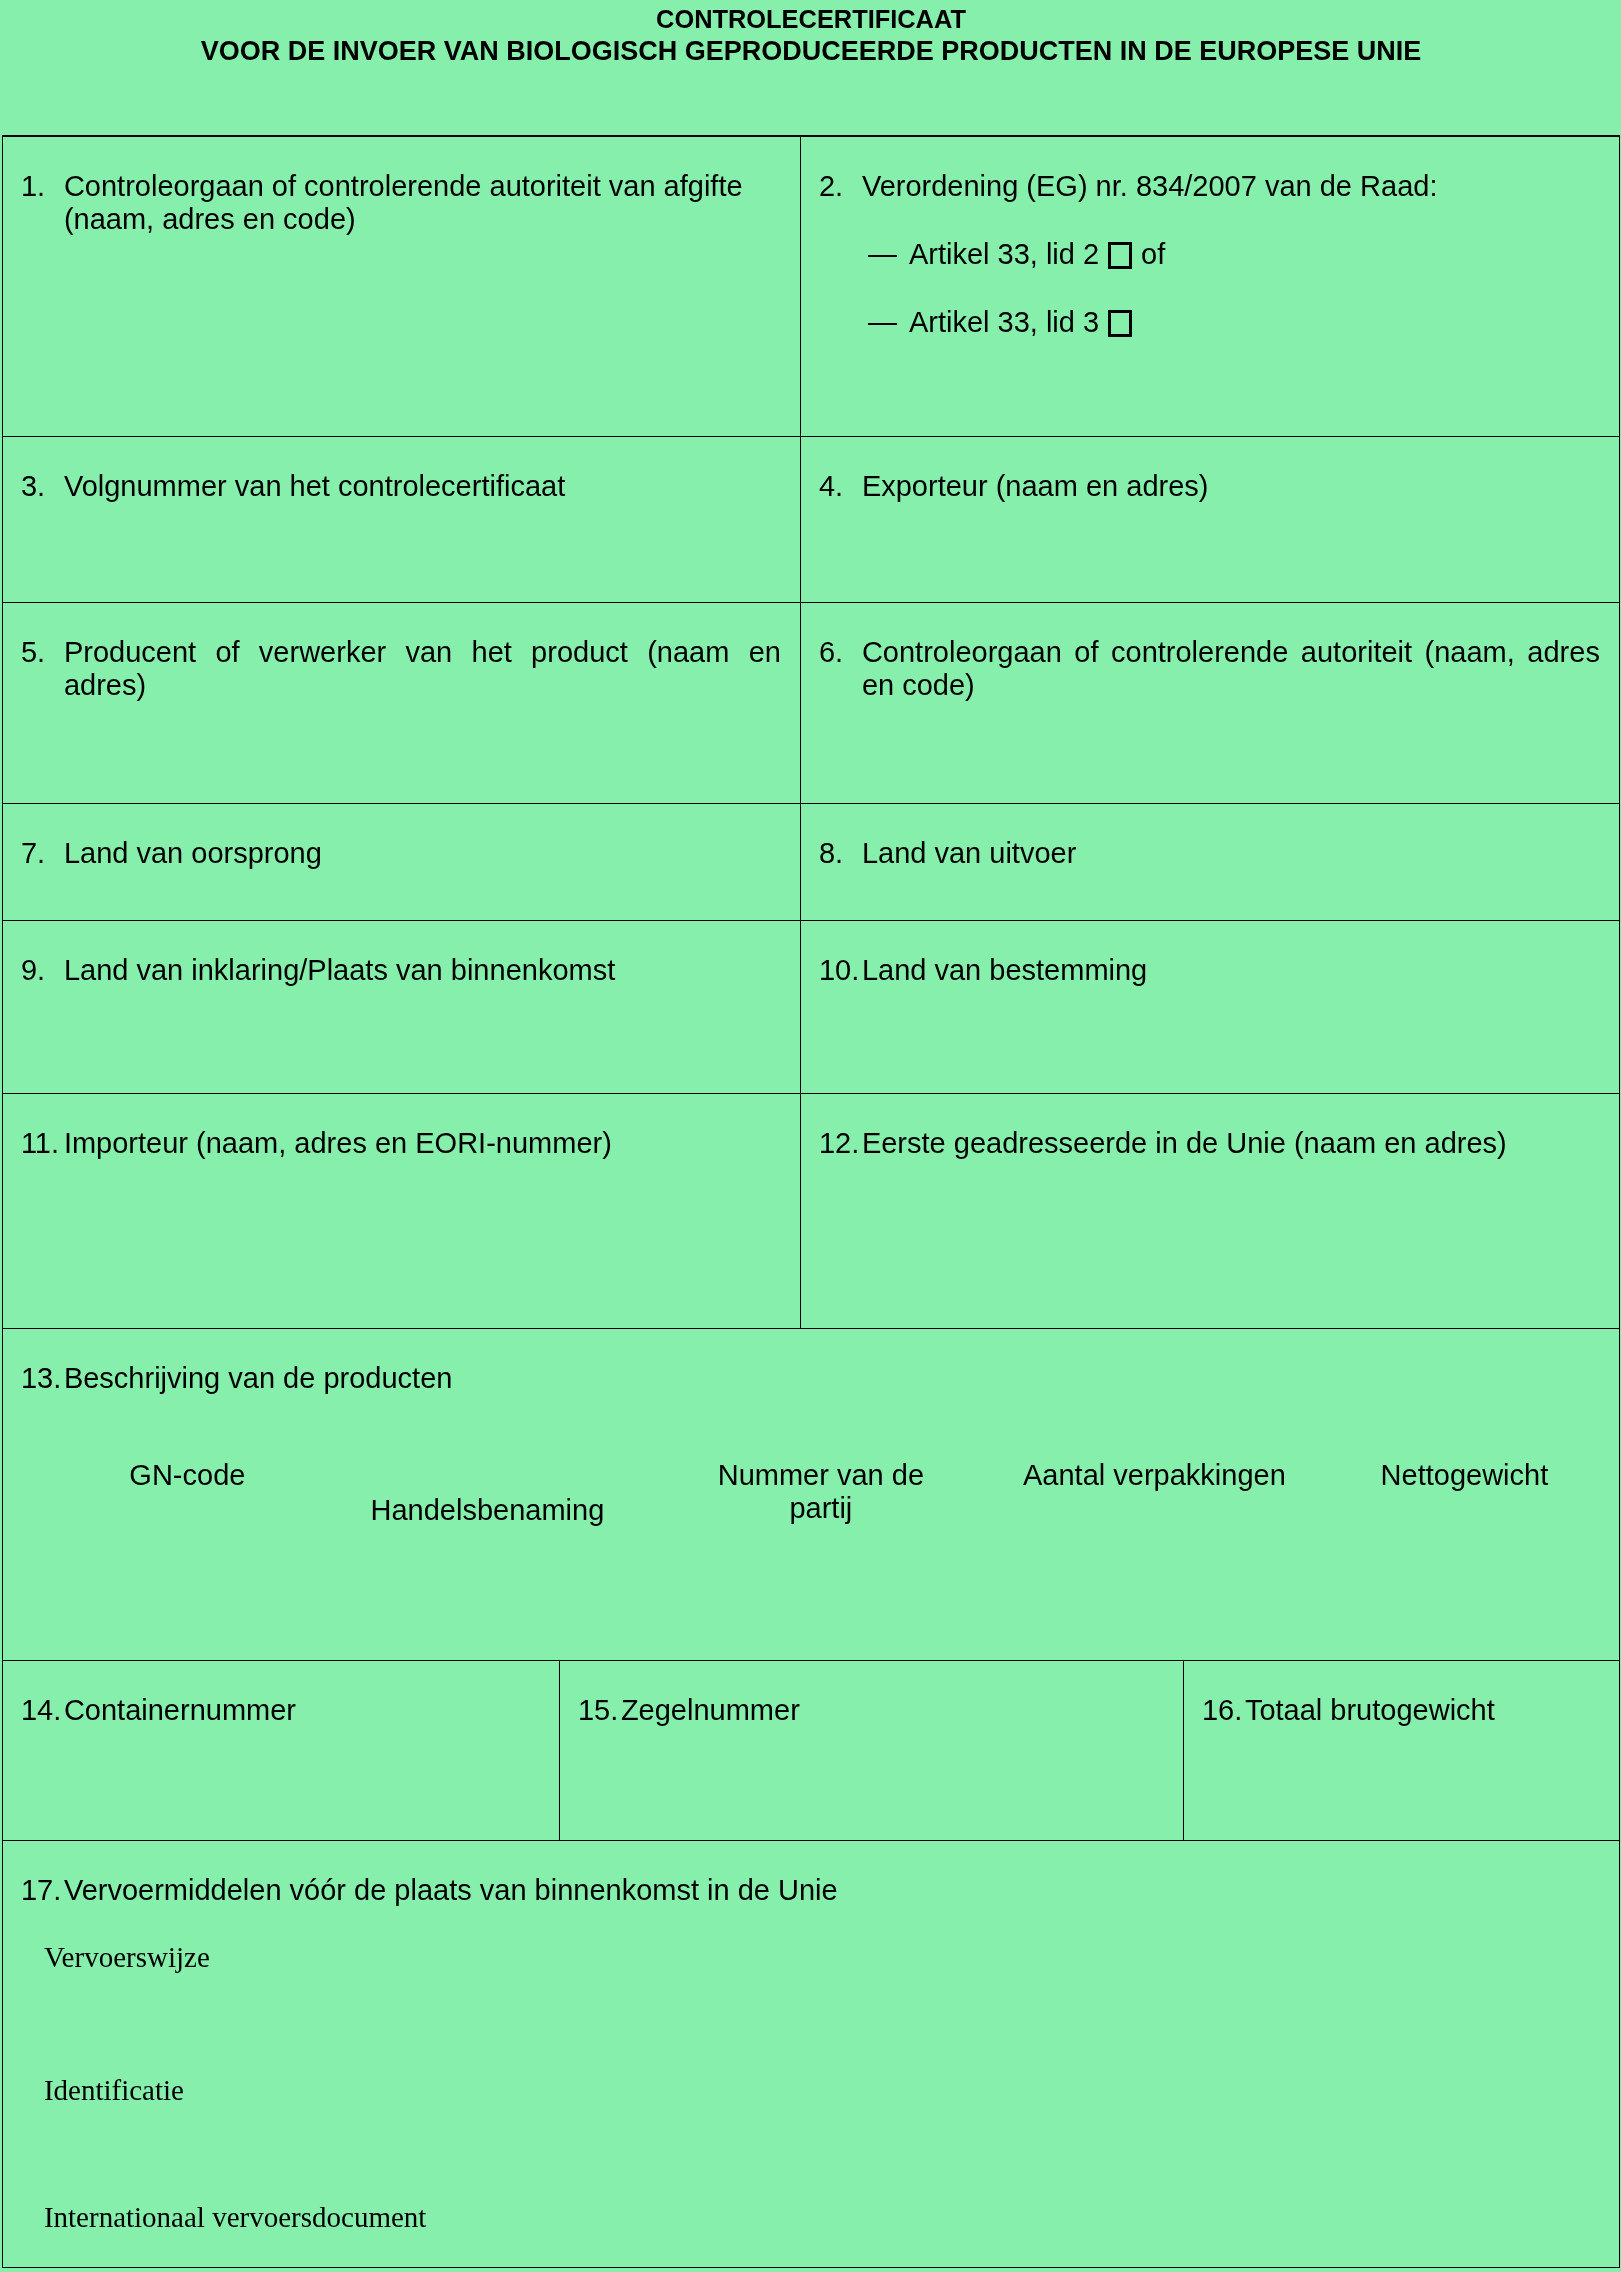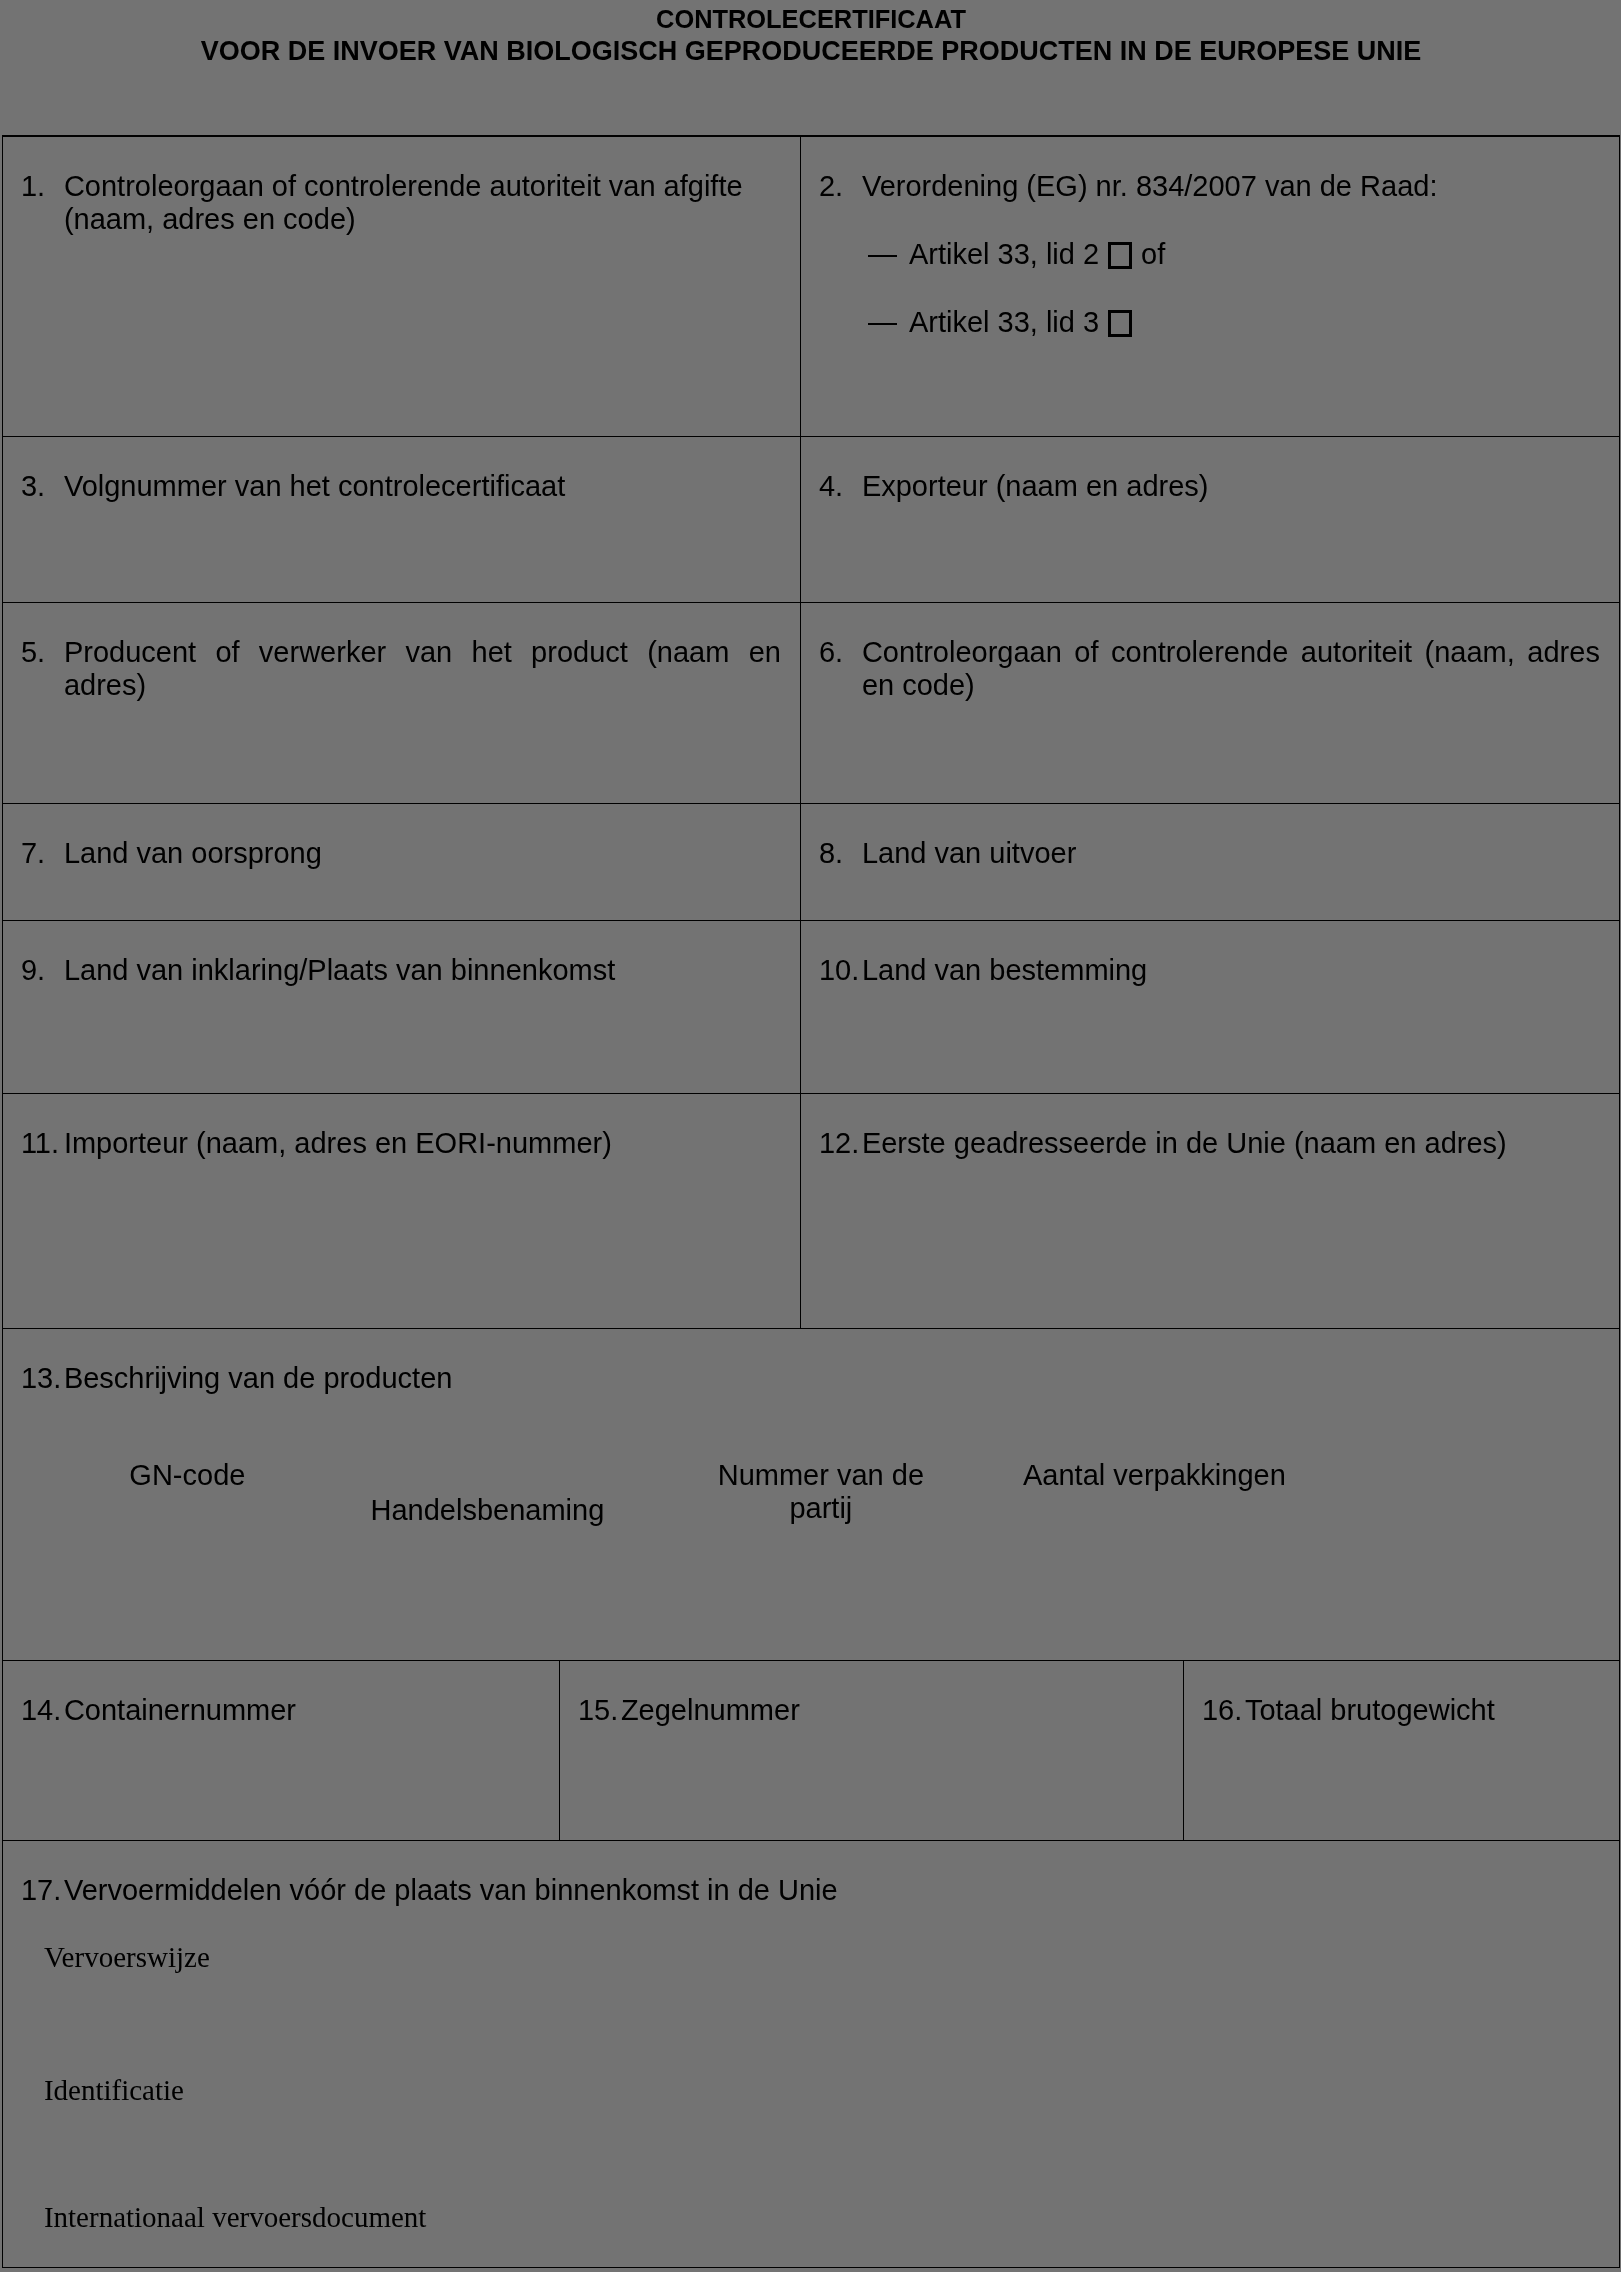--- a/index.html
+++ b/index.html
@@ -1,19 +1,19 @@
 <!DOCTYPE html>
 <html style="font-size:10.2px"><head>
 <meta charset="utf-8">
 <style>
   html,body { margin:0; padding:0; background:#ffffff; }
   .page {
     position:relative;
     width:1622px; height:2273px;
-    background:#737373;
+    background:#86efac;
     color:#000000;
     font-family:"Liberation Sans", sans-serif;
     font-size:29px;
     line-height:33px;
     overflow:hidden;
   }
   .titles {
     position:absolute; top:2.5px; left:0; right:0;
     text-align:center;
     font-weight:bold;
@@ -190,20 +190,21 @@
       <div class="cell w">
         <div class="item">
           <span class="num">13.</span>
           <span class="txt">Beschrijving van de producten</span>
         </div>
         <div class="prodcols">
           <div class="pcol pcol-1">GN-code</div>
           <div class="pcol pcol-2">Handelsbenaming</div>
           <div class="pcol pcol-4"><span class="wrapbox">Nummer van de partij</span></div>
           <div class="pcol pcol-3">Aantal verpakkingen</div>
+          <div class="pcol pcol-5">Nettogewicht</div>
         </div>
       </div>
     </div>
 
     <div class="row r8">
       <div class="cell c14">
         <div class="item">
           <span class="num">14.</span>
           <span class="txt">Containernummer</span>
         </div>

